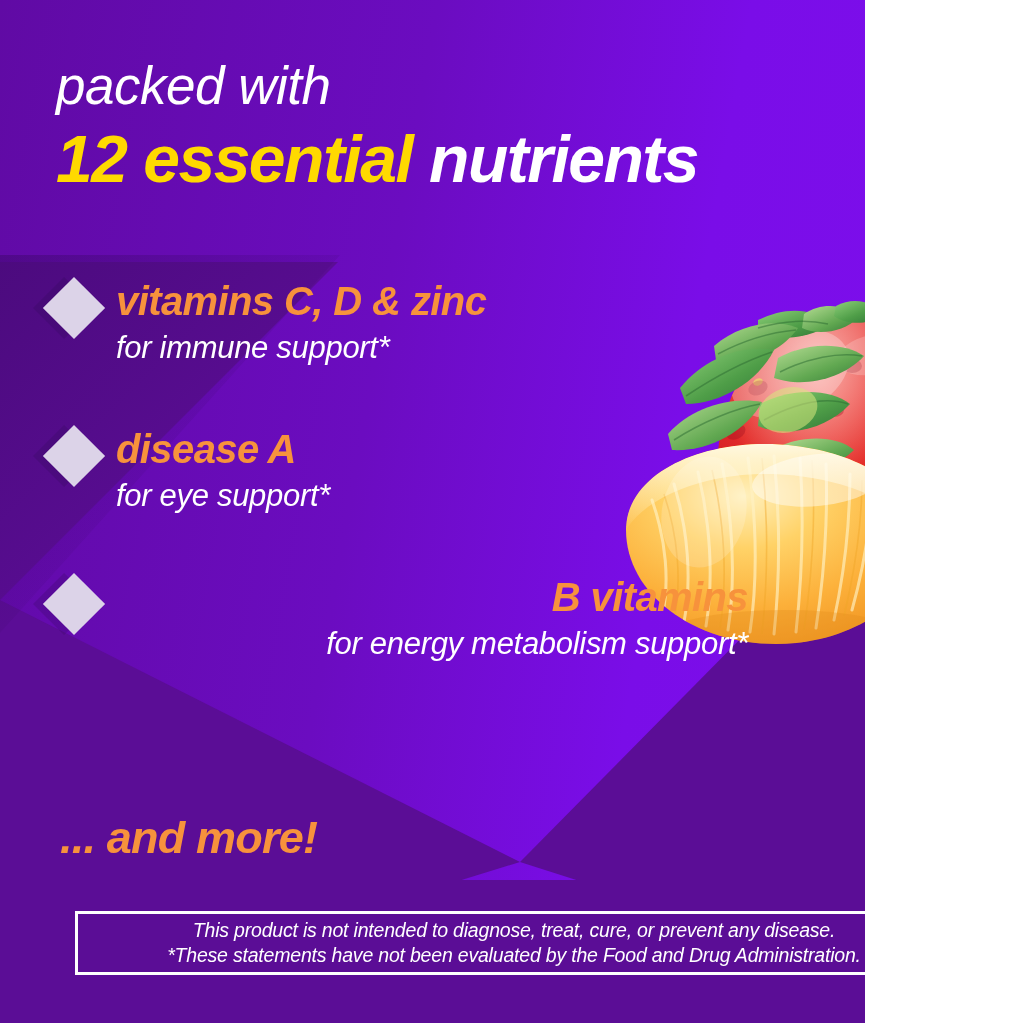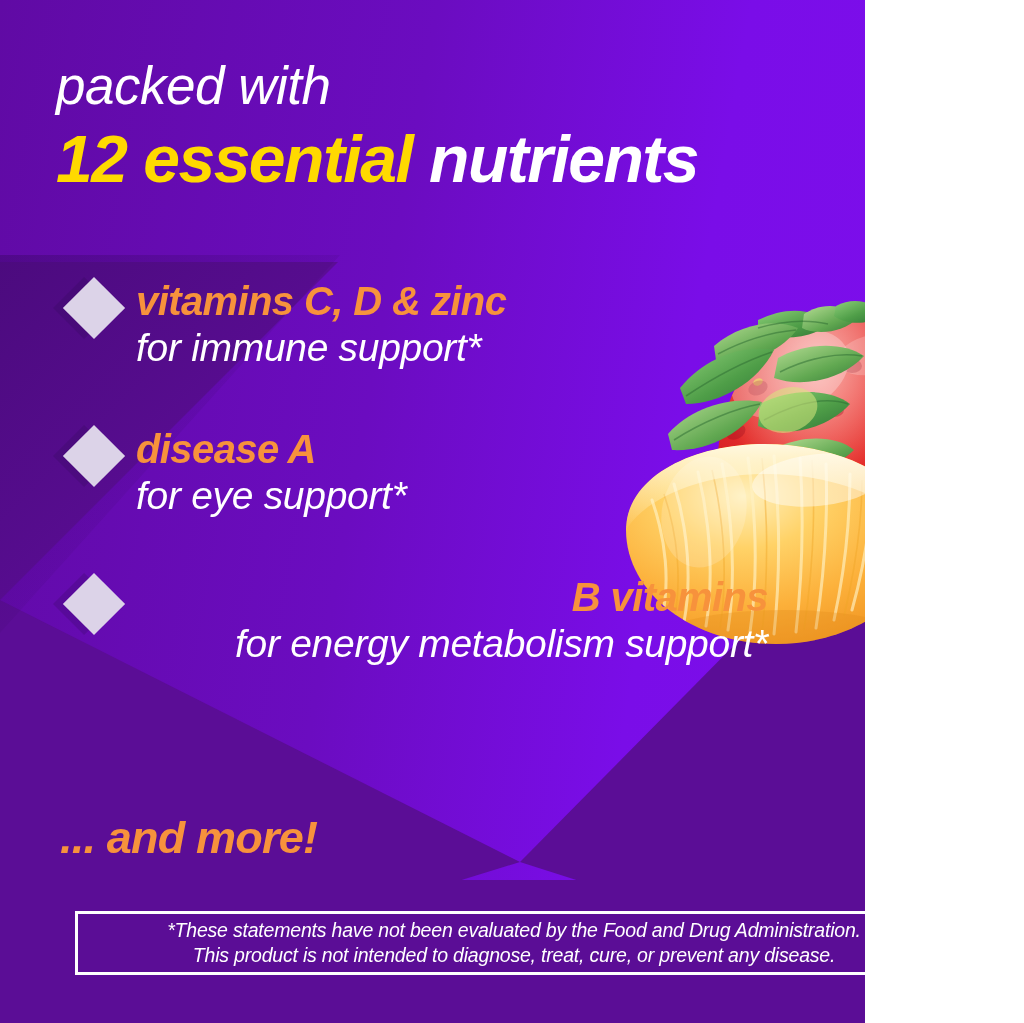--- a/index.html
+++ b/index.html
@@ -45,34 +45,34 @@
     font-weight:400;letter-spacing:-0.5px;
   }
   .bigline{
     display:block;font-size:66px;line-height:82px;font-weight:700;
     letter-spacing:-1.5px;white-space:nowrap;margin-top:4px;
   }
   .bigline .y{color:#ffd900;}
   .bigline .w{color:#ffffff;}
 
   
-  .bullets{position:absolute;left:68px;top:276px;width:700px;}
+  .bullets{position:absolute;left:48px;top:276px;width:700px;}
   .bullet{position:relative;margin-bottom:56px;}
   .bullet:last-child{margin-bottom:0;text-align:right;}
   .diamond{
     position:absolute;left:4px;top:10px;width:44px;height:44px;
     background:#dcd3e8;transform:rotate(45deg);
     box-shadow:-7px 7px 0 rgba(45,8,80,.22);
   }
   .b-title{
     margin:0 0 2px 68px;color:#f7923c;font-size:40px;line-height:50px;
     font-weight:700;letter-spacing:-0.6px;white-space:nowrap;
   }
   .b-sub{
-    margin:0 0 0 68px;color:#ffffff;font-size:39px;line-height:40px;
+    margin:0 0 0 68px;color:#ffffff;font-size:31px;line-height:40px;
     font-weight:400;letter-spacing:-0.3px;white-space:nowrap;
   }
   .andmore{
     position:absolute;left:60px;top:812px;color:#f7923c;
     font-size:45px;line-height:52px;font-weight:700;letter-spacing:-0.8px;text-align:center;
   }
 
   
   .disclaimer{
     position:absolute;left:75px;top:911px;width:872px;height:58px;
@@ -304,17 +304,17 @@
       <span class="diamond"></span>
       <p class="b-title">B vitamins</p>
       <p class="b-sub">for energy metabolism support*</p>
     </div>
 
   </div>
 
   <div class="andmore">... and more!</div>
 
   <div class="disclaimer">
+    <p>This product is not intended to diagnose, treat, cure, or prevent any disease.</p>
     <p>*These statements have not been evaluated by the Food and Drug Administration.</p>
-    <p>This product is not intended to diagnose, treat, cure, or prevent any disease.</p>
   </div>
 
 </div>
 
 </body></html>

